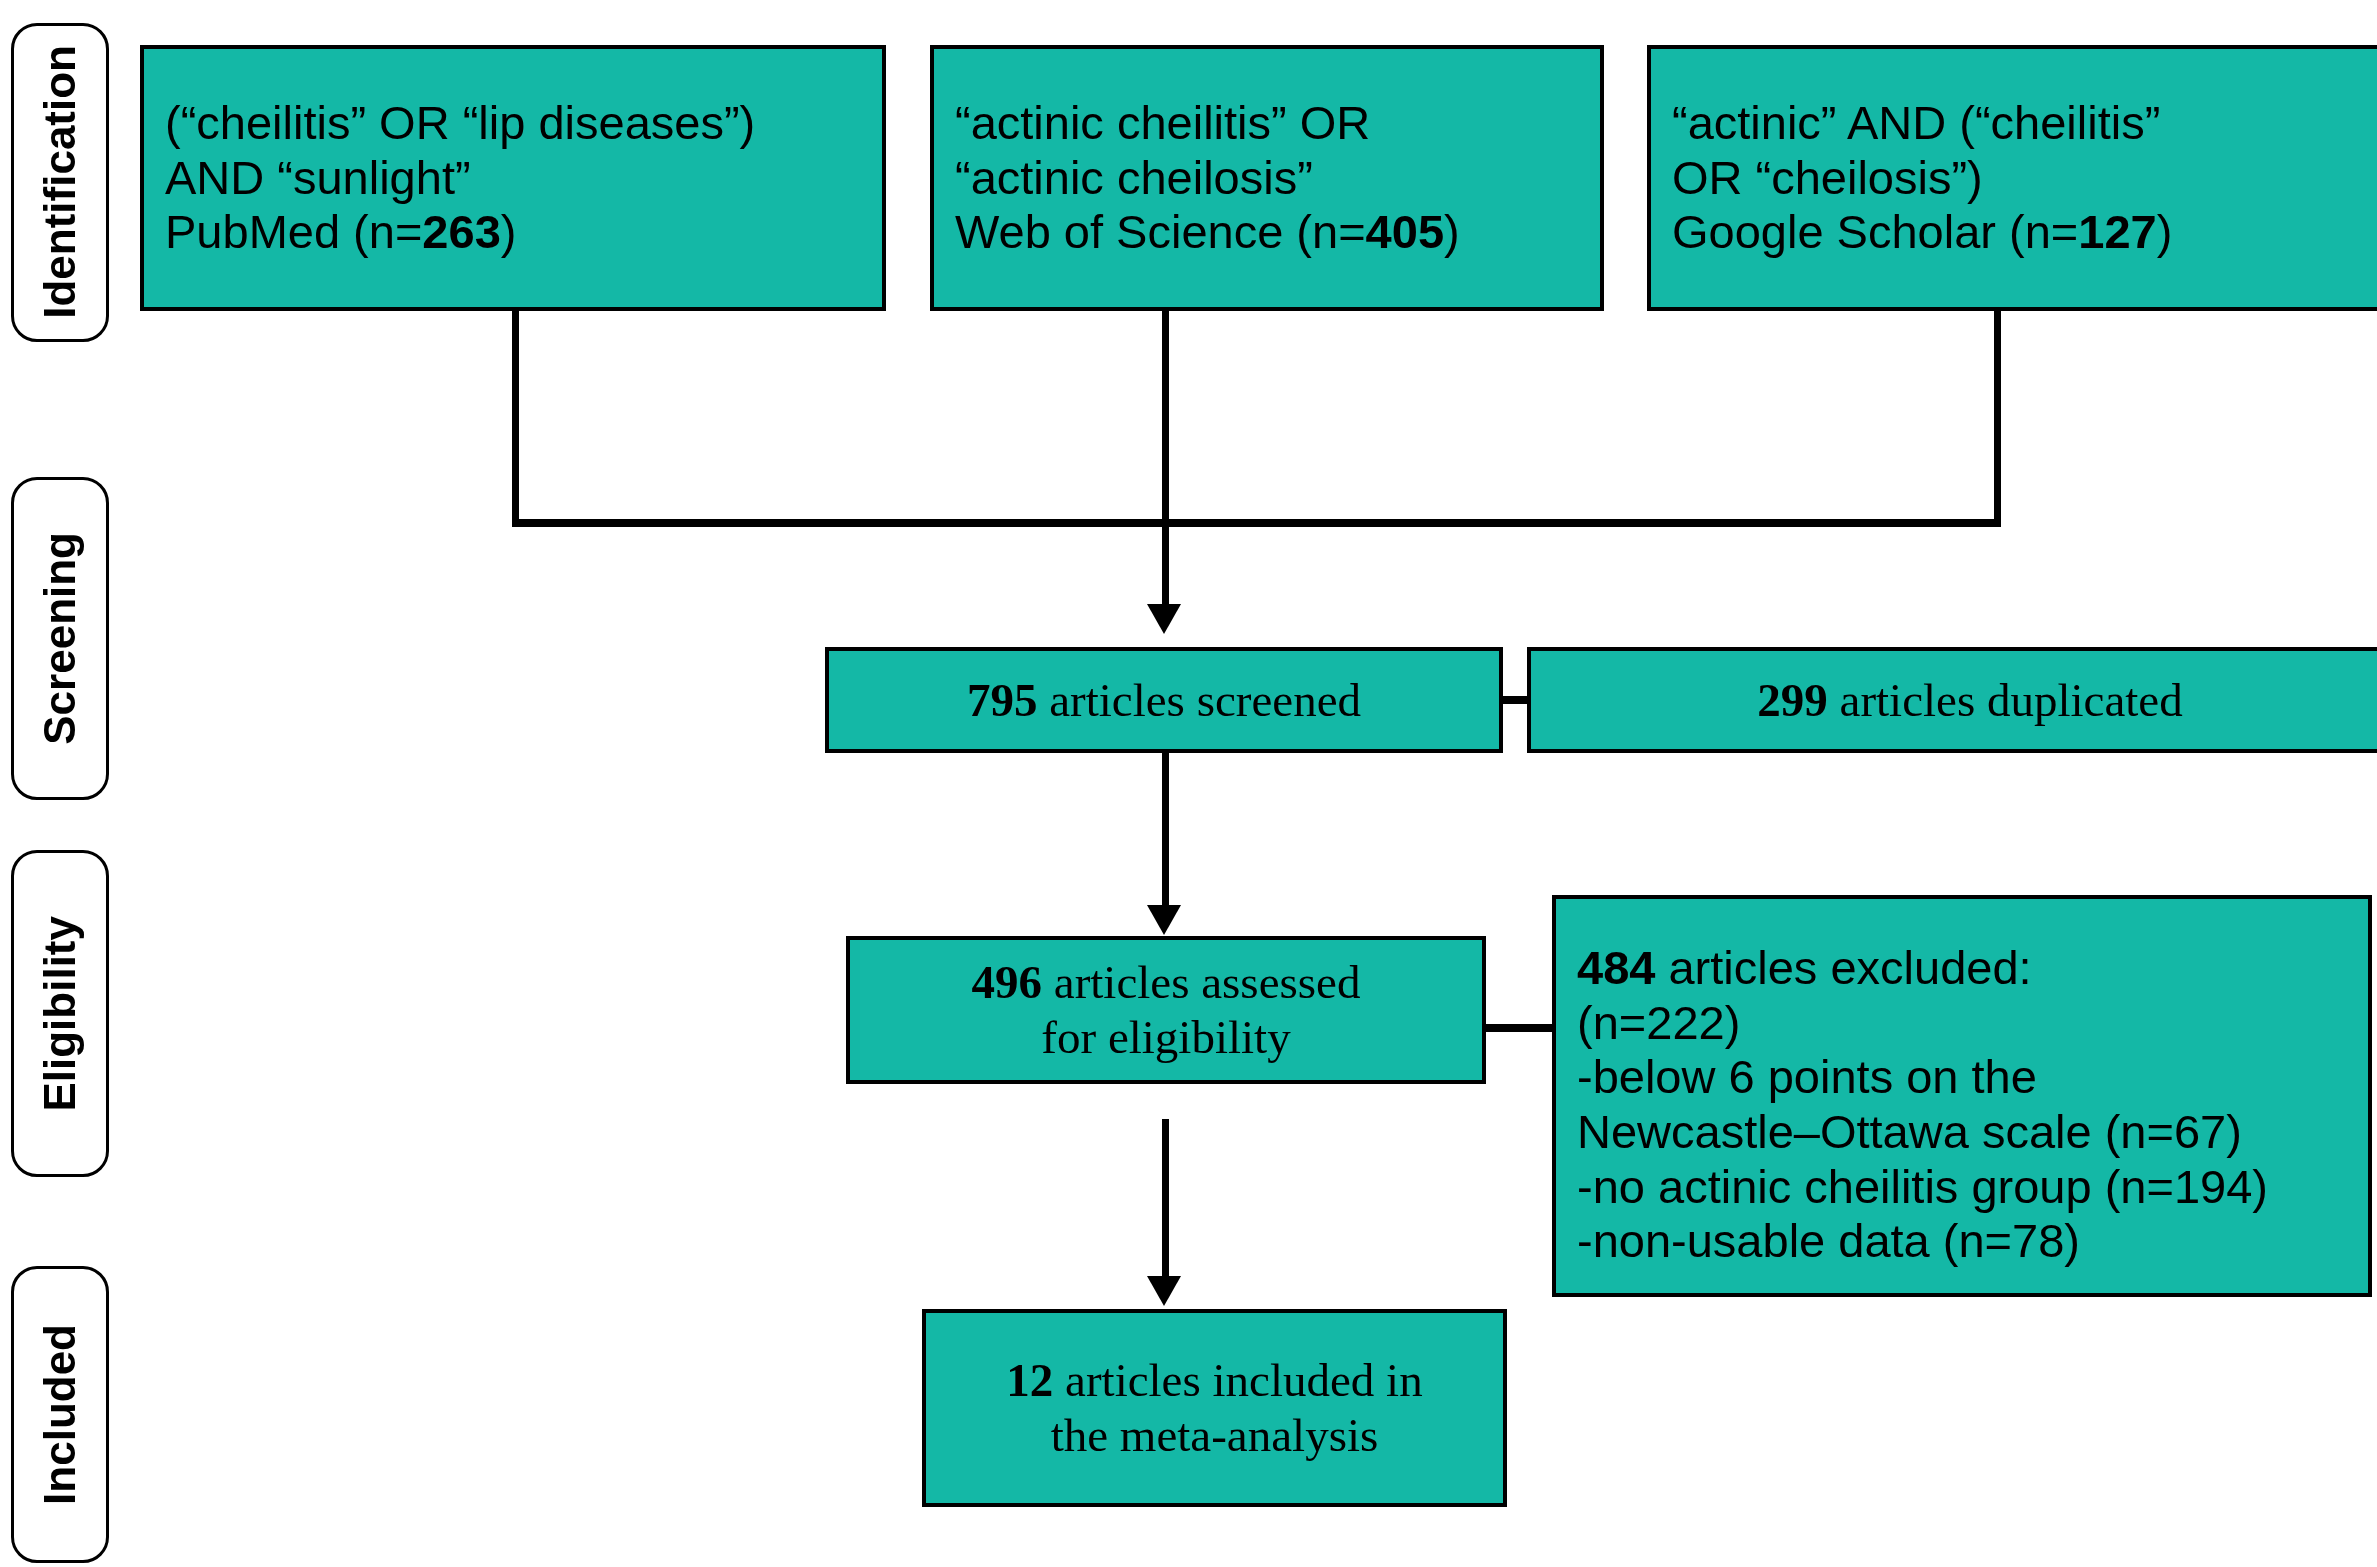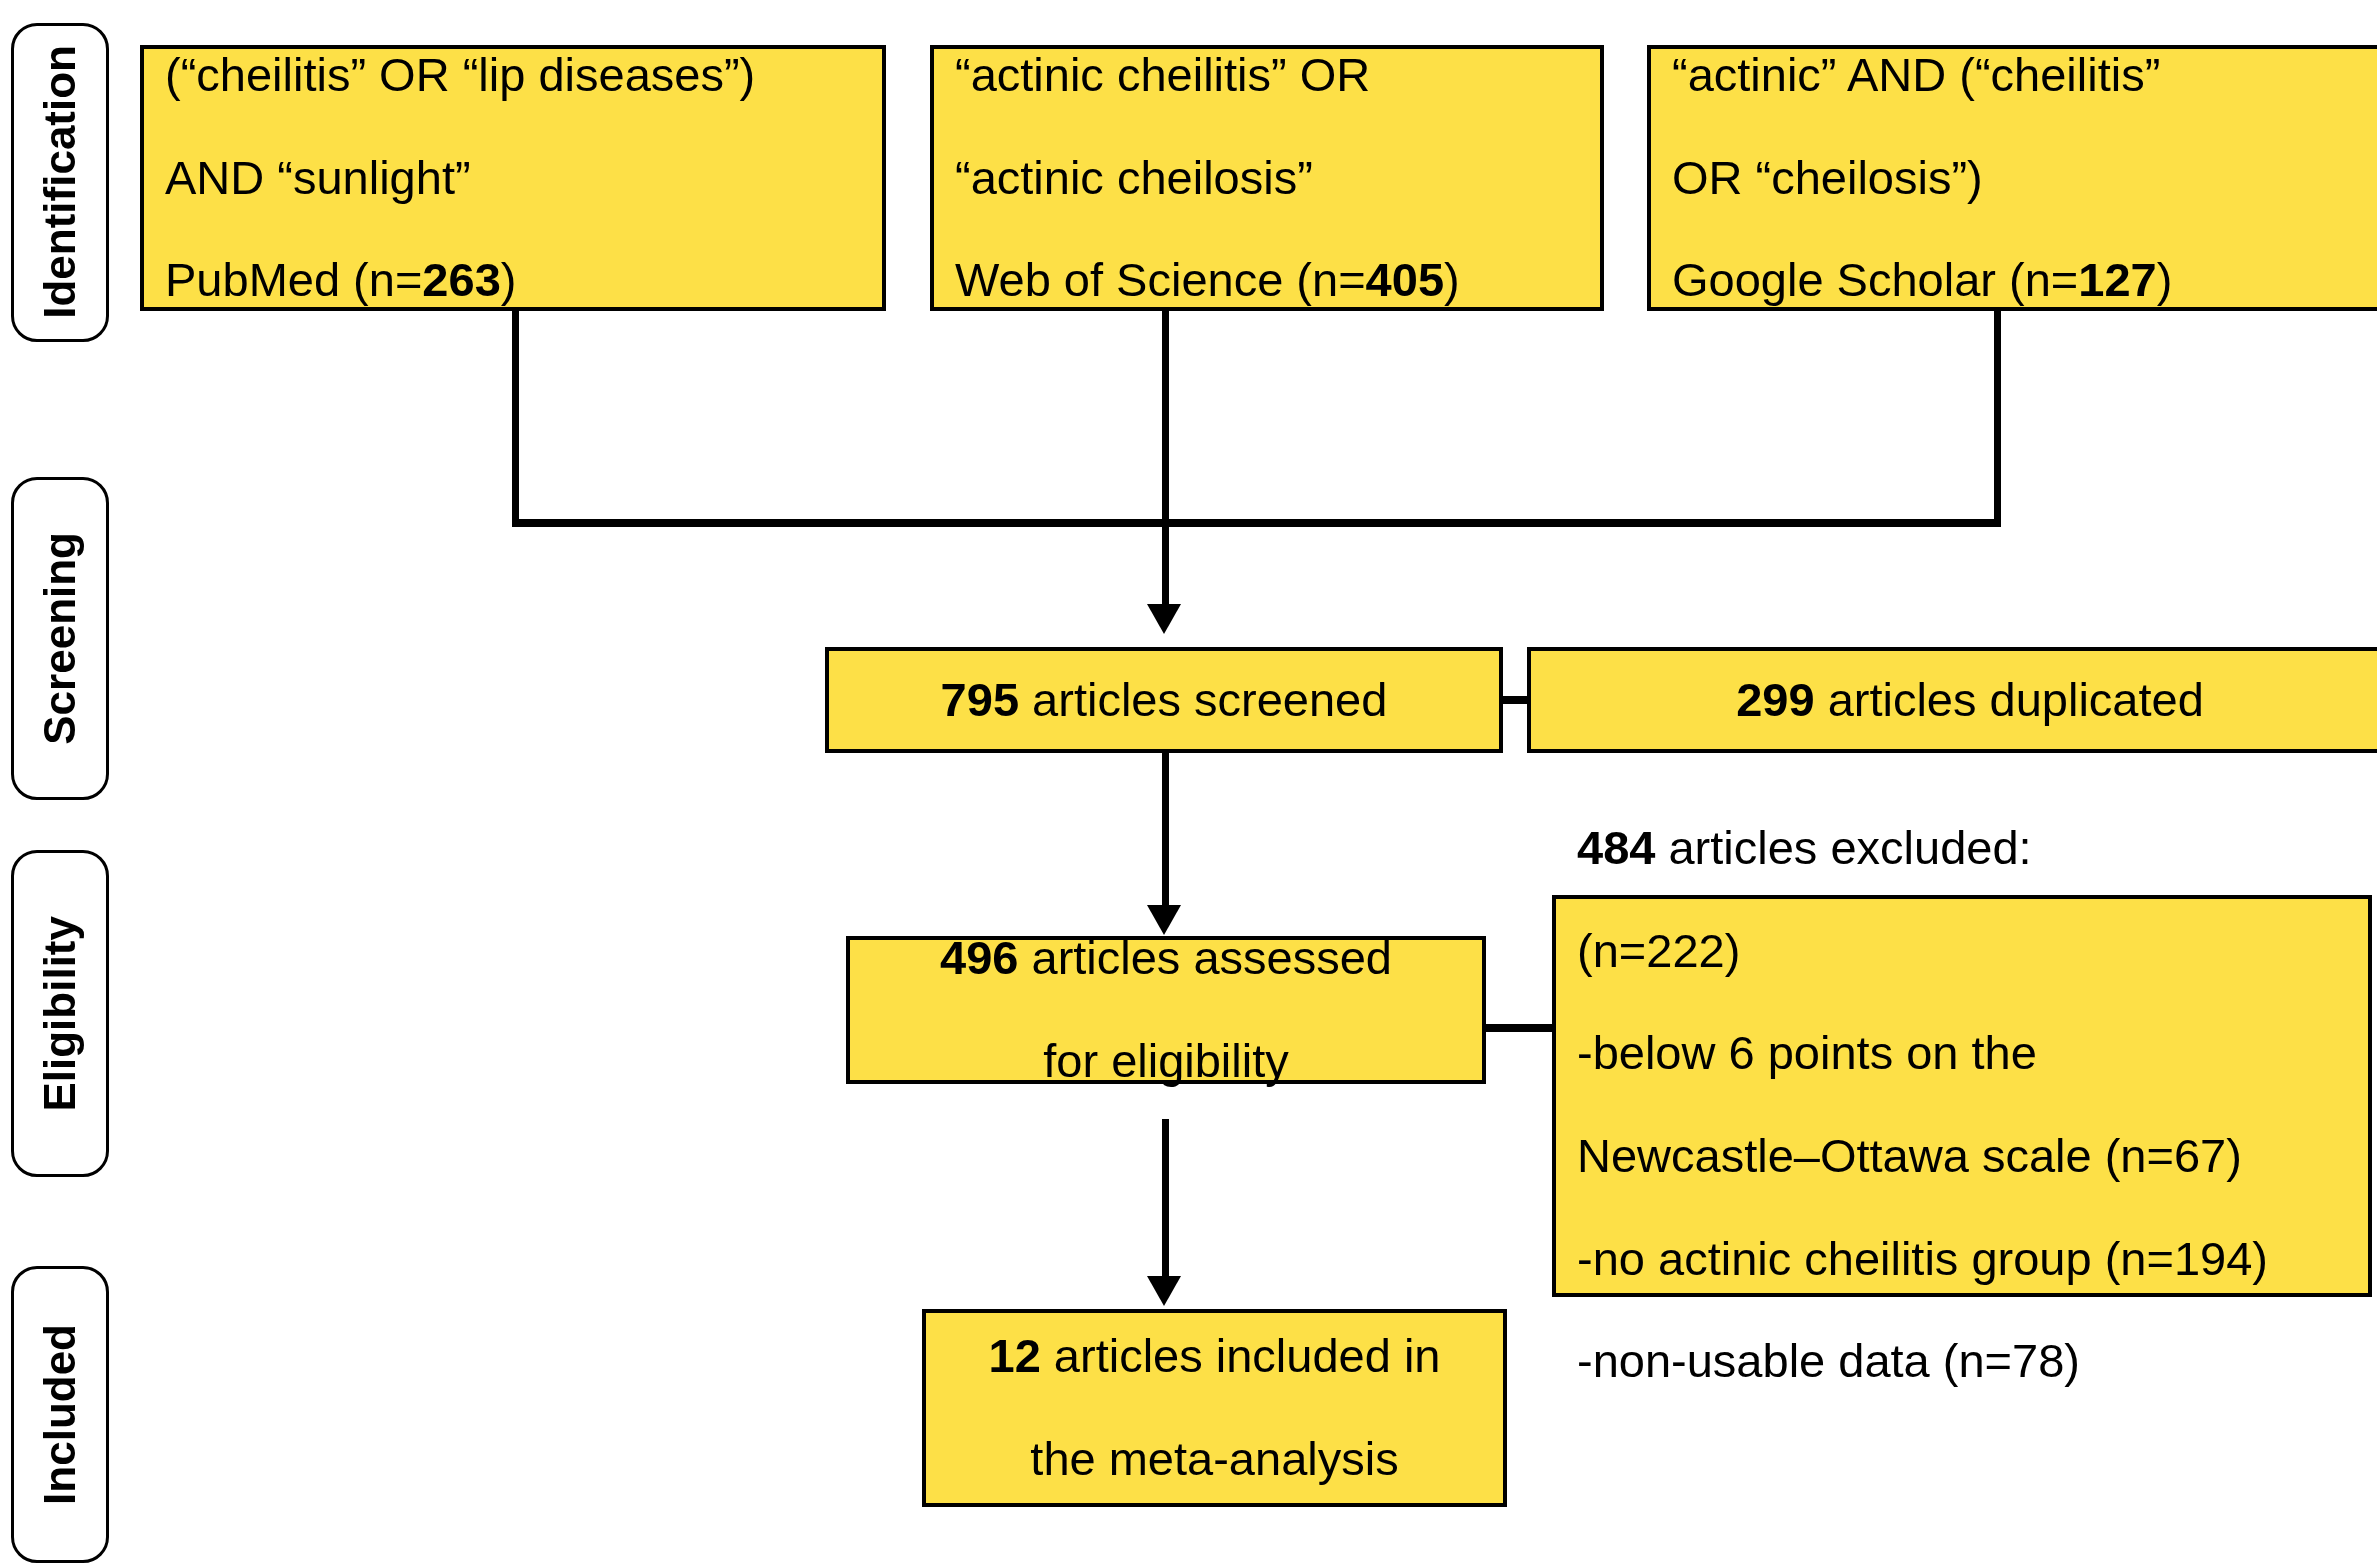--- a/index.html
+++ b/index.html
@@ -21,35 +21,34 @@
     font-size:44px;
     letter-spacing:0px;
     white-space:nowrap;
     line-height:1;
   }
 
   
   .box{
     position:absolute;
     border:4.5px solid #000;
-    background:#fde047;
+    background:#14b8a6;
     box-sizing:border-box;
     display:flex;
     flex-direction:column;
     justify-content:center;
-    gap:48px;
   }
   .box .ln{
     font-size:47px;
     line-height:1.16;
     white-space:nowrap;
   }
   .pad-l{padding-left:21px;}
   .ctr{align-items:center;text-align:center;}
-  .ctr .ln{text-align:left;}
+  .ctr .ln{text-align:left;font-family:Liberation Serif, serif;}
   .bold{font-weight:bold;}
 
   
   .vline{position:absolute;background:#000;width:6.8px;}
   .hline{position:absolute;background:#000;height:7.6px;}
   .arrow{
     position:absolute;
     width:0;height:0;
     border-left:17.4px solid transparent;
     border-right:17.4px solid transparent;

